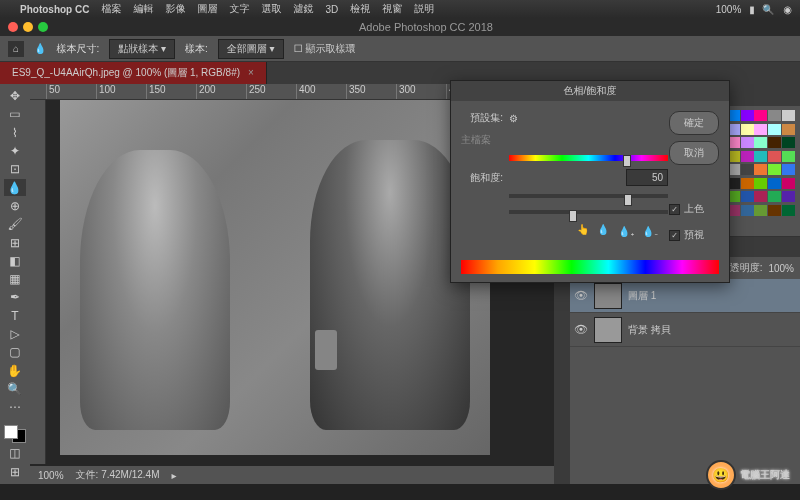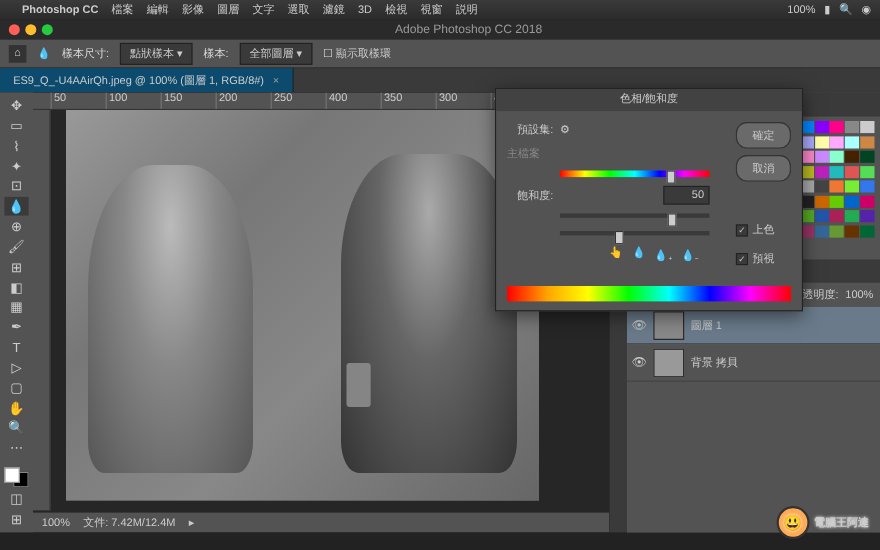--- a/index.html
+++ b/index.html
@@ -12,21 +12,21 @@
 .win-title{height:18px;background:#2a2a2a;display:flex;align-items:center;padding:0 8px}
 .win-title .dots{display:flex;gap:5px;margin-right:12px}
 .win-title .dot{width:10px;height:10px;border-radius:50%}
 .win-title .r{background:#ff5f56}.win-title .y{background:#ffbd2e}.win-title .g{background:#27c93f}
 .win-title .t{flex:1;text-align:center;font-size:11px;color:#999}
 .opt-bar{height:26px;background:#535353;display:flex;align-items:center;padding:0 8px;gap:10px;border-bottom:1px solid #333}
 .opt-bar .sel{background:#3a3a3a;padding:2px 8px;border:1px solid #222;font-size:10px}
 .opt-bar .lbl{font-size:10px;color:#ddd}
 .opt-bar .home{width:16px;height:16px;background:#333;display:flex;align-items:center;justify-content:center}
 .tab-bar{height:22px;background:#3a3a3a;display:flex;align-items:center}
-.tab-bar .tab{background:#0c4a6e;padding:4px 12px;font-size:10px;color:#eee;border-right:1px solid #222}
+.tab-bar .tab{background:#7f1d1d;padding:4px 12px;font-size:10px;color:#eee;border-right:1px solid #222}
 .tab-bar .tab .x{margin-left:8px;color:#999}
 .main{display:flex;height:400px}
 .tools{width:30px;background:#535353;display:flex;flex-direction:column;align-items:center;padding:4px 0;gap:2px}
 .tools .t{width:22px;height:20px;display:flex;align-items:center;justify-content:center;color:#ccc;font-size:12px;cursor:pointer}
 .tools .t.act{background:#3a3a3a}
 .tools .sw{margin-top:8px;position:relative;width:22px;height:22px}
 .tools .sw .fg{position:absolute;width:14px;height:14px;background:#fff;border:1px solid #888;top:0;left:0;z-index:2}
 .tools .sw .bg{position:absolute;width:14px;height:14px;background:#000;border:1px solid #888;bottom:0;right:0}
 .canvas-wrap{flex:1;background:#262626;position:relative;overflow:hidden}
 .ruler-h{height:16px;background:#535353;border-bottom:1px solid #333;display:flex;font-size:8px;color:#999;padding-left:16px}
@@ -51,21 +51,21 @@
 .layers-list{flex:1;overflow:hidden}
 .layer{height:34px;display:flex;align-items:center;padding:0 4px;gap:6px;border-bottom:1px solid #444}
 .layer.sel{background:#6a7a8a}
 .layer .eye{width:14px;font-size:11px}
 .layer .thumb{width:28px;height:26px;background:#888;border:1px solid #222}
 .layer .name{font-size:10px}
 .vstrip{width:16px;background:#3a3a3a;display:flex;flex-direction:column;align-items:center;padding:4px 0;gap:8px}
 .vstrip .i{font-size:10px;color:#999}
 .dialog{position:absolute;left:450px;top:80px;width:280px;background:#535353;border:1px solid #222;box-shadow:0 4px 16px rgba(0,0,0,.5);z-index:100}
 .dialog .dtitle{height:20px;background:#424242;text-align:center;line-height:20px;font-size:10px}
-.dialog .dbody{padding:10px;display:flex;gap:24px}
+.dialog .dbody{padding:10px;display:flex;gap:1px}
 .dialog .dleft{flex:1}
 .dialog .drow{display:flex;align-items:center;margin-bottom:8px;gap:6px}
 .dialog .dlbl{width:42px;text-align:right;font-size:10px;color:#ccc}
 .dialog .dsel{flex:1;background:#3a3a3a;padding:2px 6px;border:1px solid #222;font-size:10px}
 .dialog .dval{width:42px;background:#3a3a3a;padding:2px 4px;border:1px solid #222;text-align:right;font-size:10px}
 .dialog .slider{position:relative;height:12px;margin:0 0 2px 48px}
 .dialog .track{height:4px;background:#3a3a3a;margin-top:4px}
 .dialog .hue-track{height:6px;background:linear-gradient(90deg,red,yellow,lime,cyan,blue,magenta,red);margin-top:3px}
 .dialog .thumb2{position:absolute;top:0;width:8px;height:12px;background:#ccc;border:1px solid #333;transform:translateX(-50%)}
 .dialog .dright{width:50px;display:flex;flex-direction:column;gap:6px}

